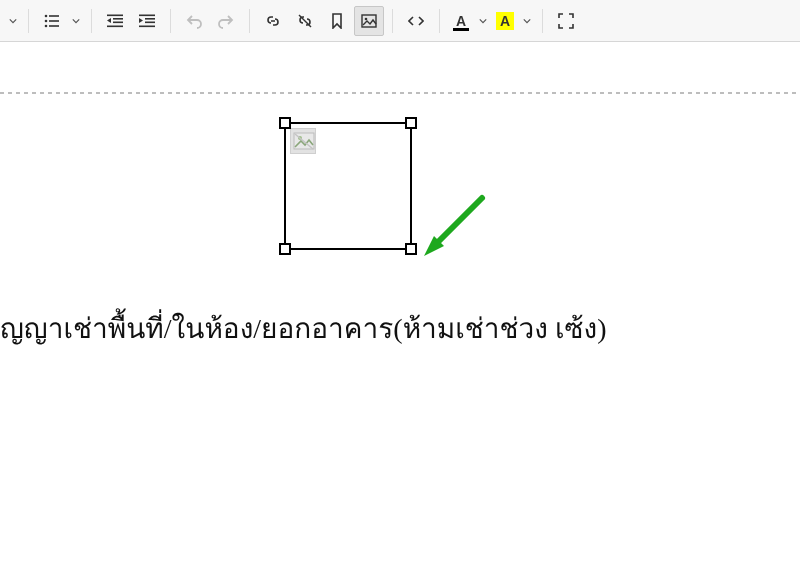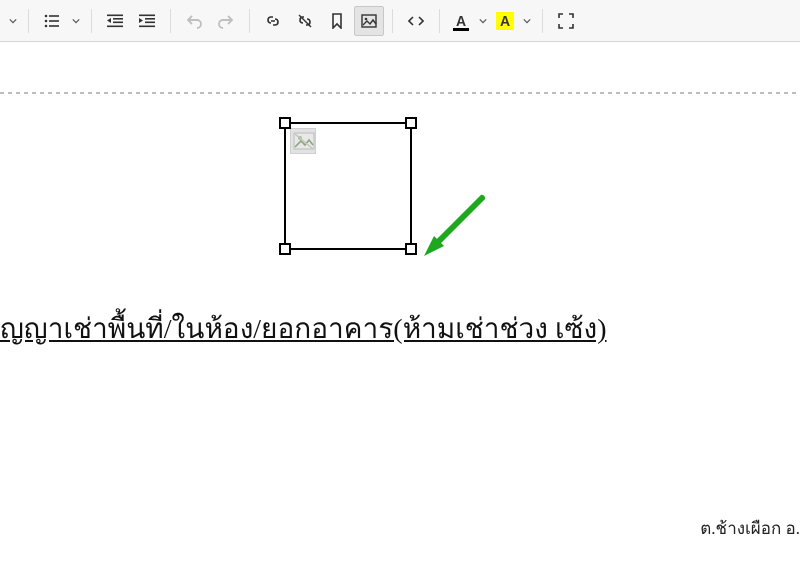--- a/index.html
+++ b/index.html
@@ -140,21 +140,20 @@
   }
 
   
   .body-text {
     position: absolute;
     left: 0;
     top: 212px;
     font-family: "Times New Roman", serif;
     font-size: 28px;
     color: #111;
-    text-decoration: underline;
     white-space: nowrap;
   }
   .footer-text {
     position: absolute;
     right: 0;
     top: 420px;
     font-family: "Times New Roman", serif;
     font-size: 17px;
     color: #222;
   }
@@ -312,15 +311,14 @@
     <span class="handle h-br"></span>
   </div>
 
   <svg class="arrow-annot" viewBox="0 0 70 70">
     <line x1="62" y1="8" x2="14" y2="56" stroke="#1ea81e" stroke-width="6" stroke-linecap="round"></line>
     <polygon points="4,66 24,56 14,46" fill="#1ea81e"></polygon>
   </svg>
 
   <div class="body-text">ัญญาเช่าพื้นที่/ในห้อง/ยอกอาคาร(ห้ามเช่าช่วง เซ้ง)</div>
 
-  <div class="footer-text">ต.ช้างเผือก อ.</div>
 
 </div>
 
 </body></html>

